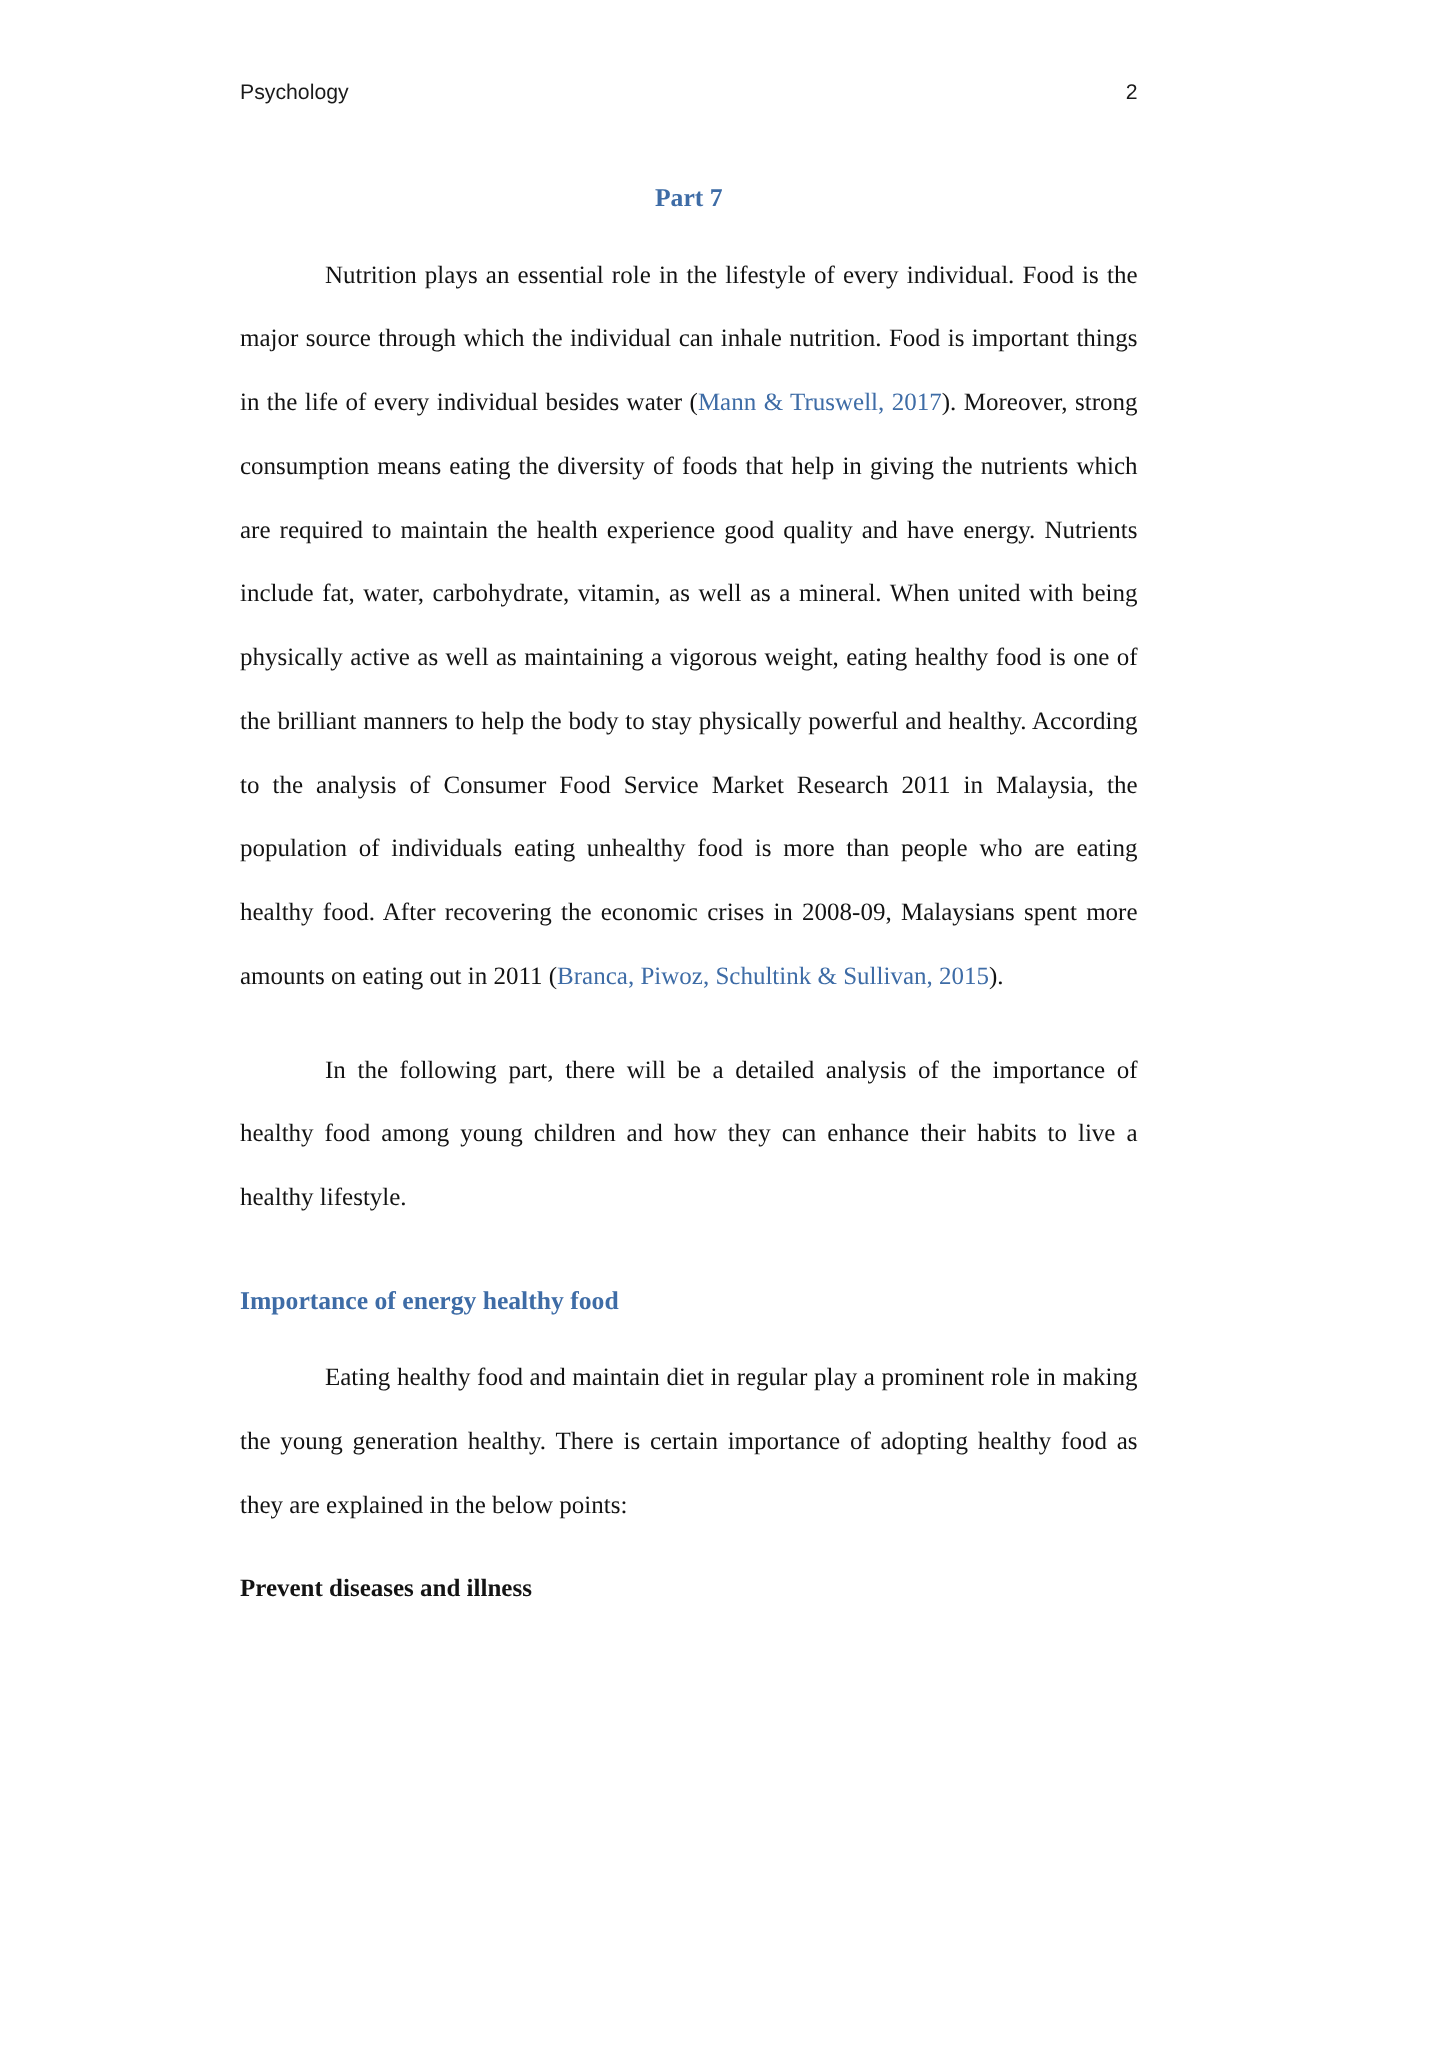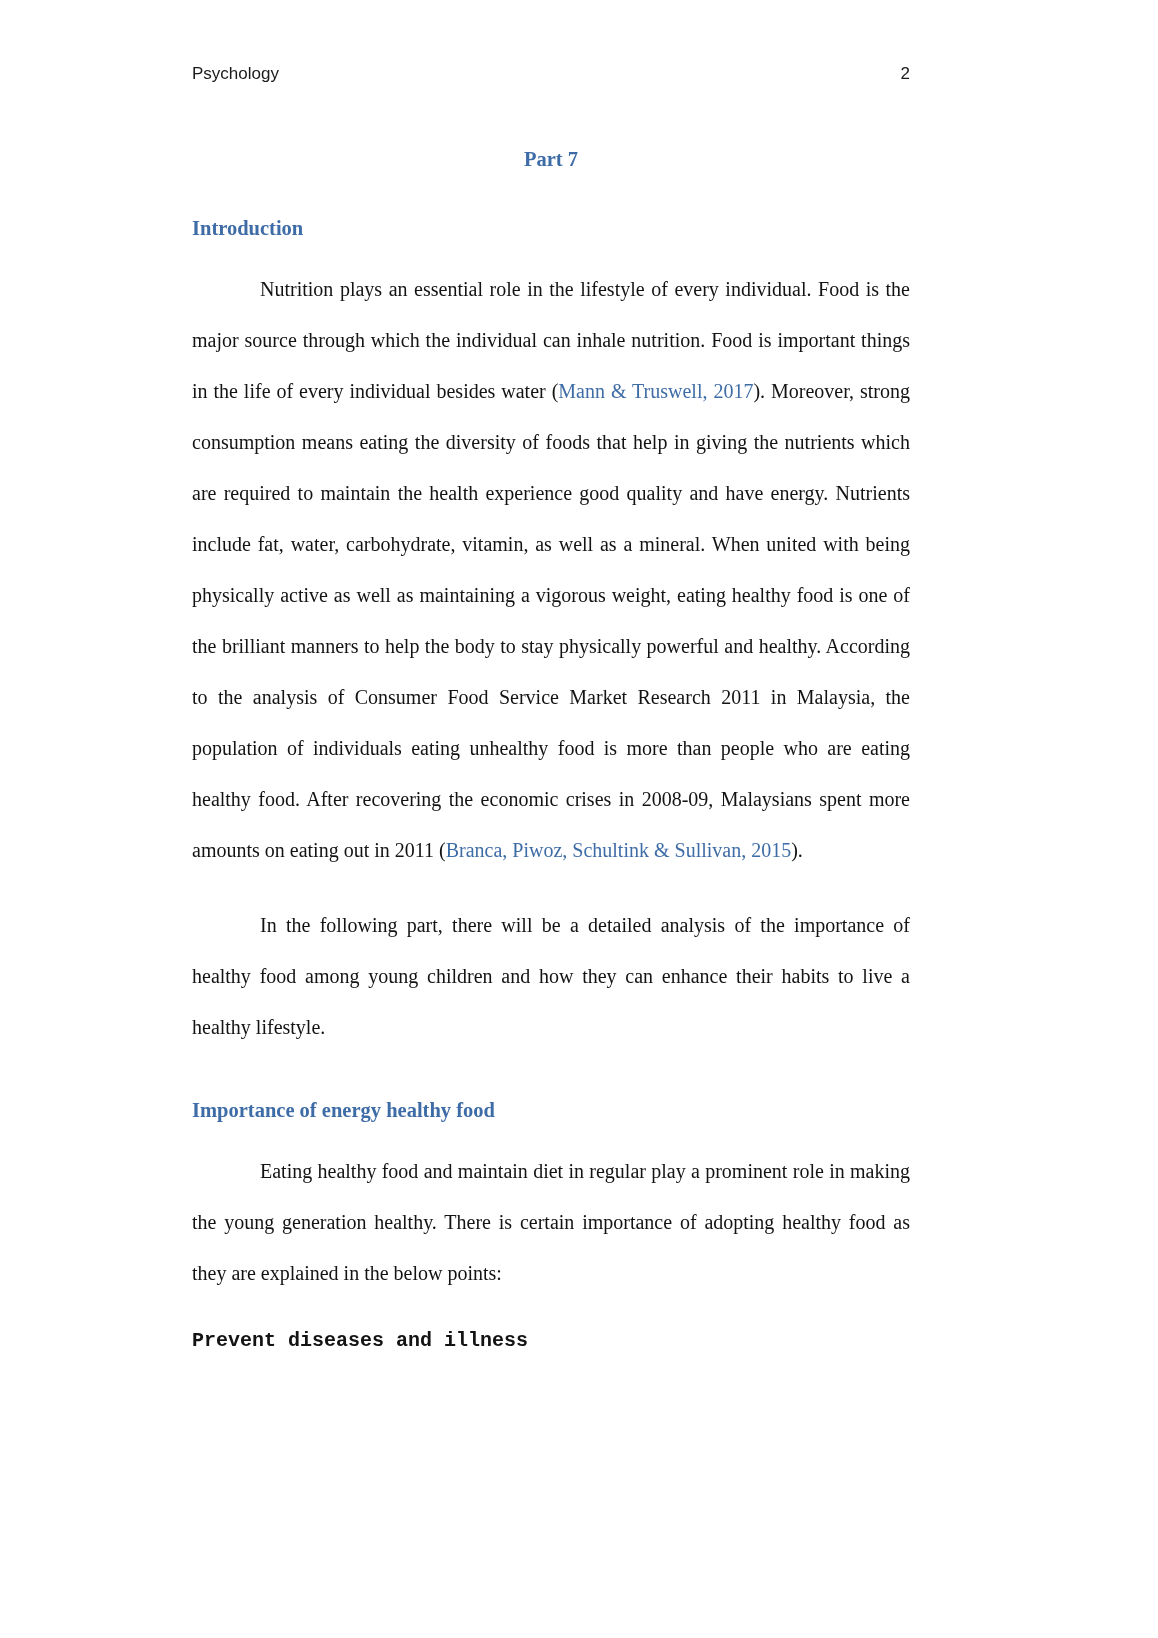--- a/index.html
+++ b/index.html
@@ -41,21 +41,21 @@
     font-size: 20.5px;
     font-weight: bold;
     margin: 46px 0 0 0;
     font-family: "Liberation Serif", serif;
   }
   .sub-heading {
     color: var(--color-body);
     font-size: 20px;
     font-weight: bold;
     margin: 30px 0 0 0;
-    font-family: Liberation Mono, monospace;
+    font-family: Liberation Serif, serif;
   }
   p.body-para {
     font-size: 20px;
     line-height: 51px;
     text-align: justify;
     text-indent: 68px;
     margin: 24px 0 0 0;
   }
   p.body-para .cite {
     color: var(--color-citation);
@@ -66,21 +66,20 @@
 
 <div class="page">
 
   <div class="header-row">
     <span>Psychology</span>
     <span>2</span>
   </div>
 
   <h1 class="part-heading">Part 7</h1>
 
-  <h2 class="section-heading">Introduction</h2>
 
   <p class="body-para"><span>Nutrition plays an essential role in the lifestyle of every individual. Food is the major source through which the individual can inhale nutrition. Food is important things in the life of every individual besides water (</span><span class="cite">Mann &amp; Truswell, 2017</span><span>). Moreover, strong consumption means eating the diversity of foods that help in giving the nutrients which are required to maintain the health experience good quality and have energy. Nutrients include fat, water, carbohydrate, vitamin, as well as a mineral. When united with being physically active as well as maintaining a vigorous weight, eating healthy food is one of the brilliant manners to help the body to stay physically powerful and healthy. According to the analysis of Consumer Food Service Market Research 2011 in Malaysia, the population of individuals eating unhealthy food is more than people who are eating healthy food. After recovering the economic crises in 2008-09, Malaysians spent more amounts on eating out in 2011 (</span><span class="cite">Branca, Piwoz, Schultink &amp; Sullivan, 2015</span><span>).</span></p>
 
   <p class="body-para"><span>In the following part, there will be a detailed analysis of the importance of healthy food among young children and how they can enhance their habits to live a healthy lifestyle.</span></p>
 
   <h2 class="section-heading">Importance of energy healthy food</h2>
 
   <p class="body-para"><span>Eating healthy food and maintain diet in regular play a prominent role in making the young generation healthy. There is certain importance of adopting healthy food as they are explained in the below points:</span></p>
 
   <h3 class="sub-heading">Prevent diseases and illness</h3>

